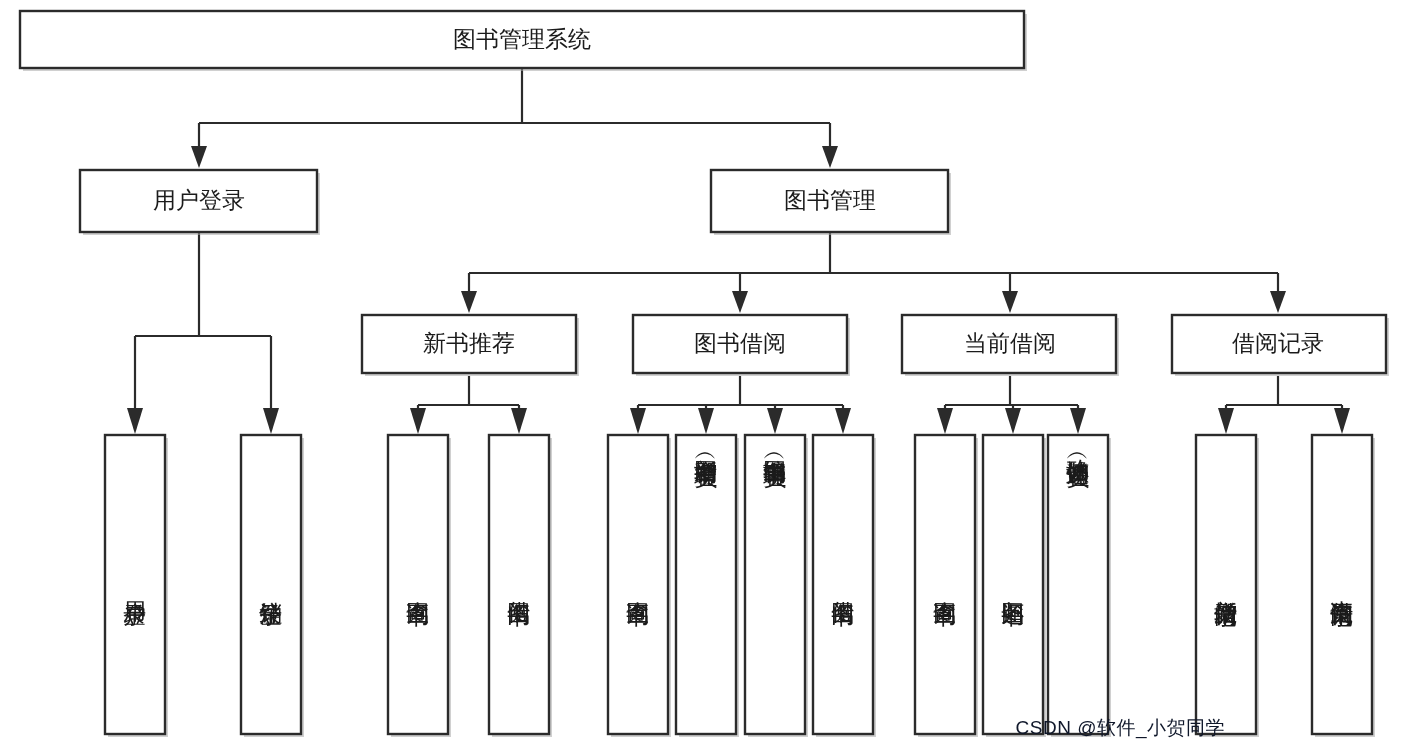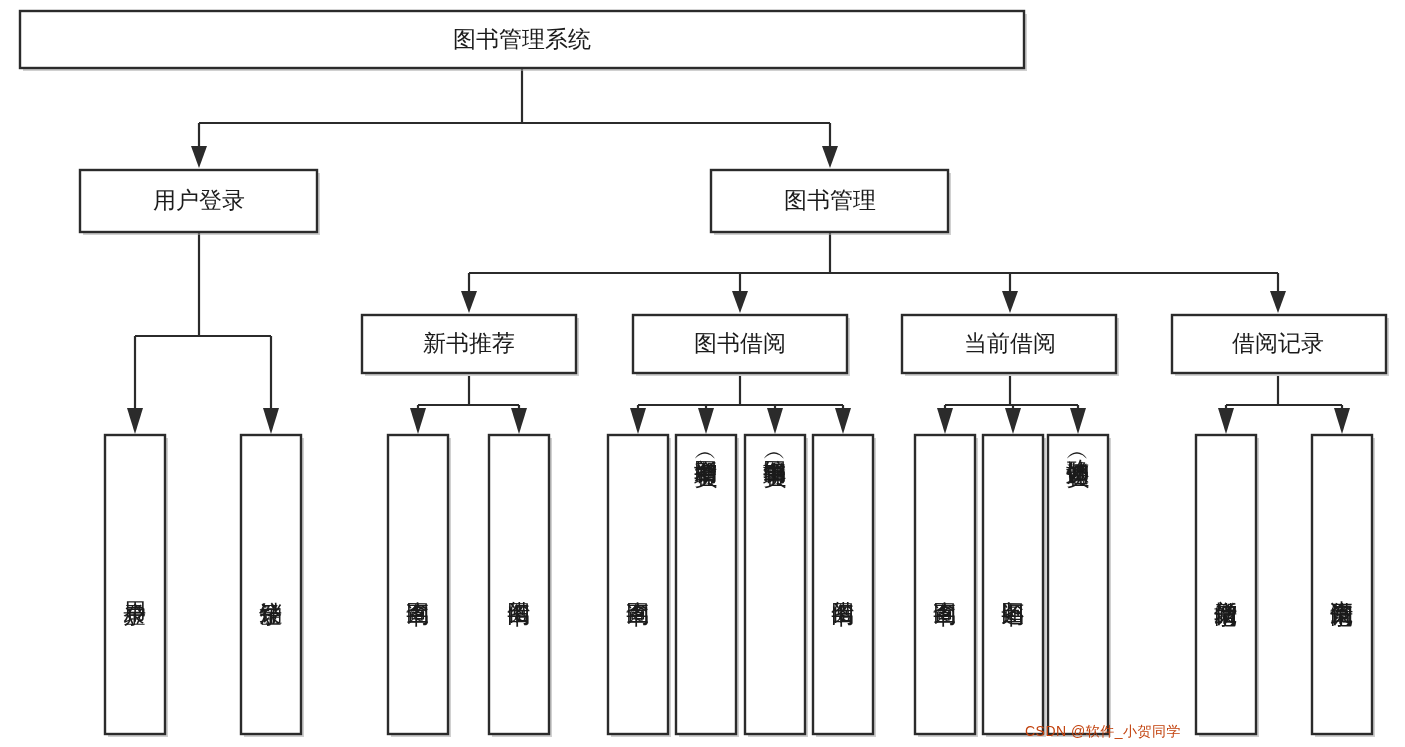--- a/index.html
+++ b/index.html
@@ -12,20 +12,21 @@
     width: 1405px;
     height: 747px;
     font-family: "Liberation Sans", "DejaVu Sans", sans-serif;
     overflow: hidden;
   }
   #diagram-root {
     position: relative;
     width: 1193px;
     height: 747px;
     background: #ffffff;
+    padding-left: 44px;
   }
   svg.diagram-svg {
     position: absolute;
     top: 0;
     left: 0;
     width: 1405px;
     height: 747px;
     display: block;
   }
   .node-box {
@@ -71,22 +72,22 @@
     display: flex;
     align-items: center;
     justify-content: center;
     pointer-events: none;
   }
   .watermark {
     position: absolute;
     right: 12px;
     bottom: 6px;
     font-family: "Liberation Sans", "DejaVu Sans", sans-serif;
-    font-size: 14px;
-    color: #c2410c;
+    font-size: 19px;
+    color: #0f172a;
     letter-spacing: 0.5px;
     white-space: nowrap;
   }
 </style>
 </head>
 <body>
 
 <div id="diagram-root">
 
   <svg class="diagram-svg" viewBox="0 0 1405 747" xmlns="http://www.w3.org/2000/svg">

